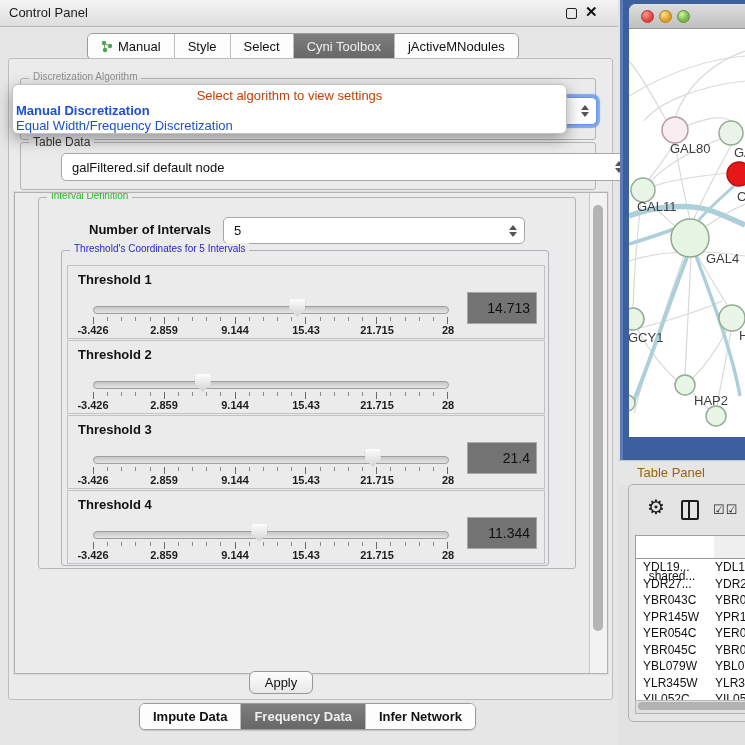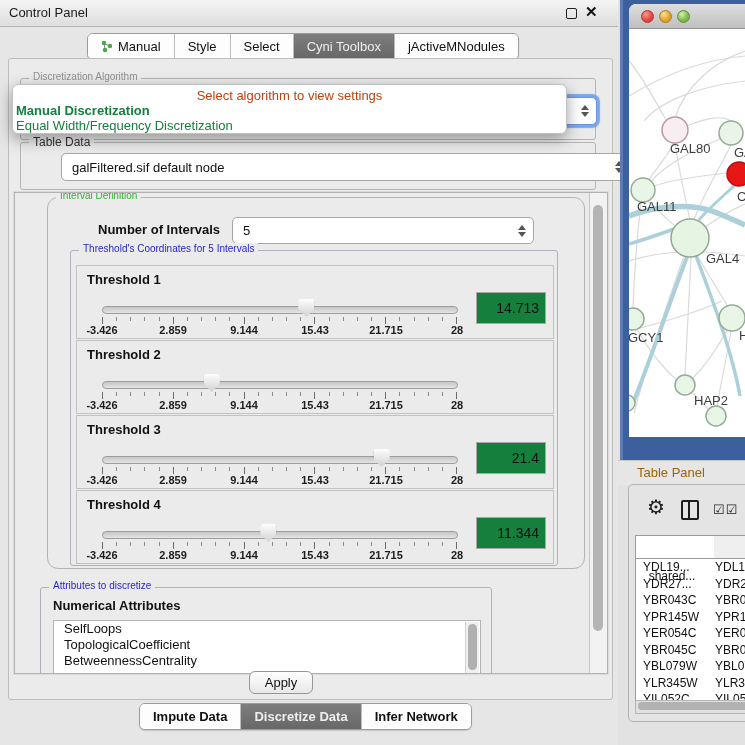--- a/index.html
+++ b/index.html
@@ -43,21 +43,21 @@
   .stepper i{display:block;width:0;height:0;border-left:4px solid transparent;border-right:4px solid transparent;}
   .stepper .up{border-bottom:5px solid #555;}
   .stepper .dn{border-top:5px solid #555;}
   .focusring{box-shadow:0 0 1px 3px rgba(96,150,238,.8);border-color:#6b94e0;}
 
   
   #algo-popup{position:absolute;left:12px;top:84px;width:553px;height:48px;background:#fff;
      border:1px solid #c2c2c2;border-radius:6px;box-shadow:0 5px 16px rgba(0,0,0,.38);z-index:30;
      font-size:13px;}
   #algo-hint{position:absolute;left:0;top:3px;width:100%;text-align:center;color:#c2410c;}
-  .algo-opt{position:absolute;left:3px;width:546px;height:15px;color:#15803d;}
+  .algo-opt{position:absolute;left:3px;width:546px;height:15px;color:#1d4ed8;}
   #algo-opt0{top:18px;font-weight:bold;}
   #algo-opt1{top:33px;}
 
   
   #settings-panel{position:absolute;left:14px;top:192px;width:592px;height:480px;
      background:#ebebeb;border:1px solid #b2b2b2;box-shadow:0 0 0 1px #dcdcdc;overflow:hidden;}
   #settings-scrollbar{position:absolute;right:0;top:0;bottom:0;width:17px;
      background:#f2f2f2;border-left:1px solid #c6c6c6;}
   #settings-thumb{position:absolute;left:3px;top:12px;width:10px;height:426px;background:#b4b4b4;border-radius:6px;}
 
@@ -68,21 +68,21 @@
   .sl-thumb{position:absolute;top:33px;width:16px;height:18px;
      background:linear-gradient(#fdfdfd,#d2d2d2);
      clip-path:polygon(8% 0,92% 0,100% 14%,100% 55%,50% 100%,0 55%,0 14%);
      filter:drop-shadow(0 0 1px #777);}
   .ticks-minor{position:absolute;left:25px;top:51px;width:356px;height:4px;
      background:repeating-linear-gradient(to right,#8a8a8a 0 1px,transparent 1px 14.16px);}
   .ticks-major{position:absolute;left:25px;top:51px;width:356px;height:7px;
      background:repeating-linear-gradient(to right,#6a6a6a 0 1px,transparent 1px 70.8px);}
   .scale-labels{position:absolute;left:25px;top:58px;width:355px;height:12px;}
   .scale-labels span{position:absolute;transform:translateX(-50%);font-size:11px;font-weight:600;color:#1c1c1c;white-space:nowrap;}
-  .val-box{position:absolute;left:399px;top:26px;width:62px;height:30px;background:#15803d;
+  .val-box{position:absolute;left:399px;top:26px;width:62px;height:30px;background:#737373;
      border:1px solid #a8a8a8;font-size:14px;color:#111;display:flex;align-items:center;
      justify-content:flex-end;padding-right:6px;}
 
   #attr-list{position:absolute;left:12px;top:32px;width:426px;height:86px;background:#fff;
      border:1px solid #b4b4b4;overflow:hidden;}
   .attr-item{height:16px;line-height:16px;padding-left:10px;font-size:13px;color:#111;}
   #attr-scroll{position:absolute;right:1px;top:1px;width:13px;height:82px;background:#f0f0f0;border-left:1px solid #d0d0d0;}
   #attr-thumb{position:absolute;left:2px;top:2px;width:9px;height:46px;background:#b0b0b0;border-radius:5px;}
 
   #apply-btn{position:absolute;left:249px;top:671px;width:62px;height:21px;
@@ -184,21 +184,21 @@
       <span>galFiltered.sif default node</span>
       <span class="stepper">
           <i class="up"></i>
           <i class="dn"></i>
         </span>
     </div>
   </div>
 
   <div id="settings-panel">
 
-    <div class="groupbox" style="left:32px;top:4px;width:536px;height:370px;border-radius:11px;">
+    <div class="groupbox" style="left:23px;top:4px;width:536px;height:370px;">
       <span class="grouplabel lbl-green">Interval Definition</span>
 
       <span style="position:absolute;left:50px;top:24px;font-size:13px;font-weight:bold;color:#111;">Number of Intervals</span>
       <div class="combo" style="left:184px;top:19px;width:290px;height:25px;">
         <span>5</span>
         <span class="stepper">
             <i class="up"></i>
             <i class="dn"></i>
           </span>
       </div>
@@ -268,46 +268,34 @@
               <span style="left: 40%;">9.144</span>
               <span style="left: 60%;">15.43</span>
               <span style="left: 80%;">21.715</span>
               <span style="left: 100%;">28</span>
             </div>
           <div class="val-box">11.344</div>
         </div>
       </div>
     </div>
 
-    <div class="groupbox" style="left:25px;top:394px;width:450px;height:120px;border-color:#b0b0c0;">
-      <span class="grouplabel lbl-blue">Attributes to discretize</span>
-      <span style="position:absolute;left:12px;top:10px;font-size:13px;font-weight:bold;color:#111;">Numerical Attributes</span>
-      <div id="attr-list">
-        <div class="attr-item">SelfLoops</div>
-        <div class="attr-item">TopologicalCoefficient</div>
-        <div class="attr-item">BetweennessCentrality</div>
-        <div id="attr-scroll">
-            <div id="attr-thumb"></div>
-          </div>
-      </div>
-    </div>
 
     <div id="settings-scrollbar">
       <div id="settings-thumb"></div>
     </div>
   </div>
 
   <div id="apply-btn">Apply</div>
 
   <div id="bottom-tabs" class="segbar">
     <div class="seg">
         <span>Impute Data</span>
       </div>
     <div class="seg active">
-        <span>Discretize Data</span>
+        <span>Frequency Data</span>
       </div>
     <div class="seg">
         <span>Infer Network</span>
       </div>
   </div>
 </div>
 
 <div id="desktop"></div>
 
 <div id="net-window">

